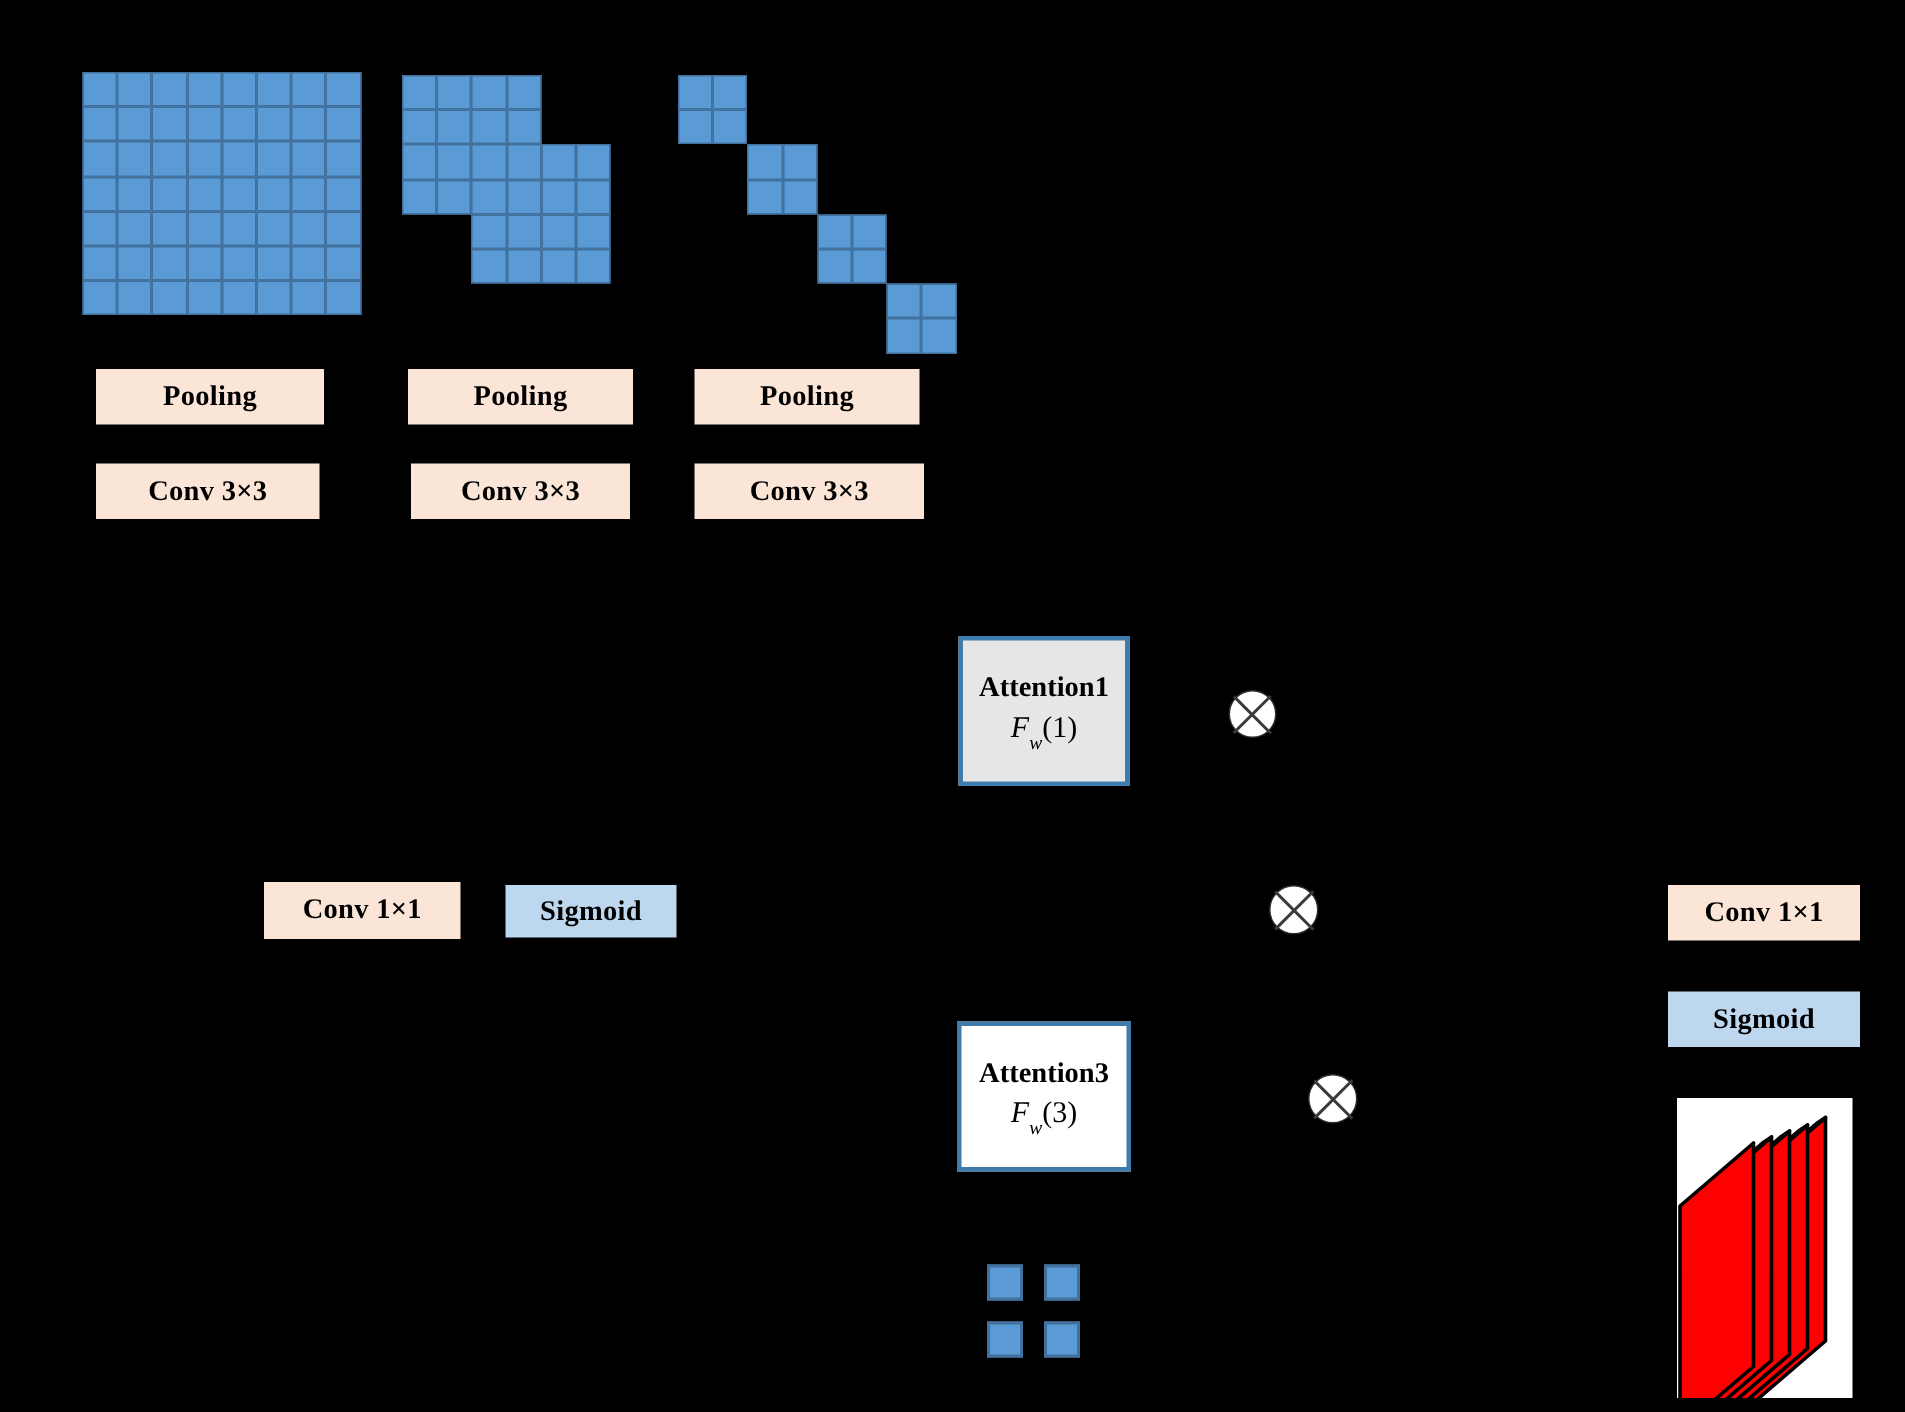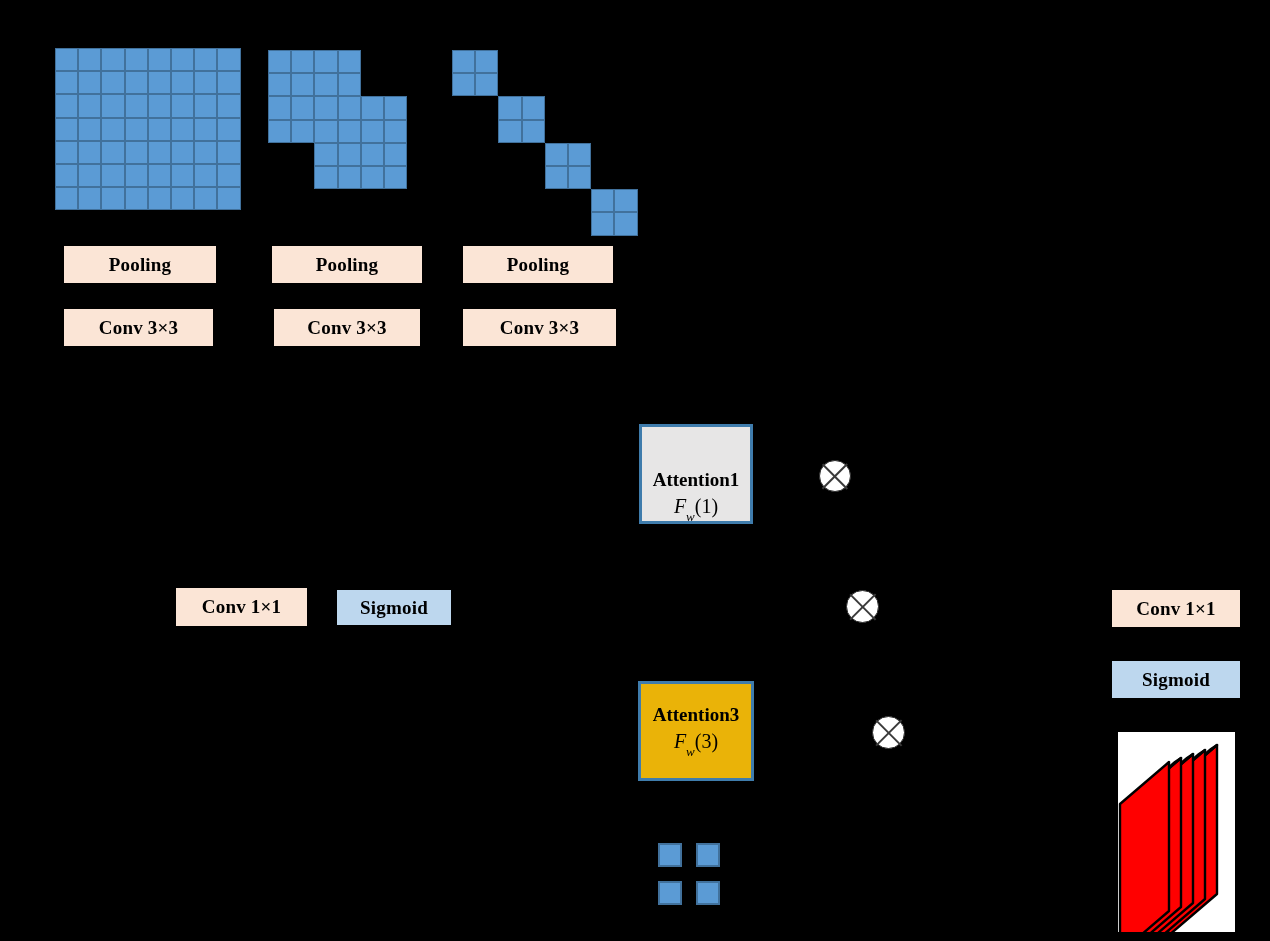--- a/index.html
+++ b/index.html
@@ -57,23 +57,23 @@
     line-height: 1.1;
   }
   .attn .attn-fn .fv { font-style: italic; }
   .attn .attn-fn .sub {
     font-style: italic;
     font-size: 13px;
     vertical-align: sub;
     position: relative;
     top: 3px;
   }
-  .attn-grey   { background: #E7E6E6; justify-content: flex-end; }
+  .attn-grey   { background: #E7E6E6; }
   .attn-orange { background: #FFC000; }
-  .attn-green  { background: #eab308; }
+  .attn-green  { background: #ffffff; }
 
   
   .cell {
     position: absolute;
     background: #5B9BD5;
     border: 1.6px solid #41719C;
   }
   .sepcell {
     position: absolute;
     background: #5B9BD5;

